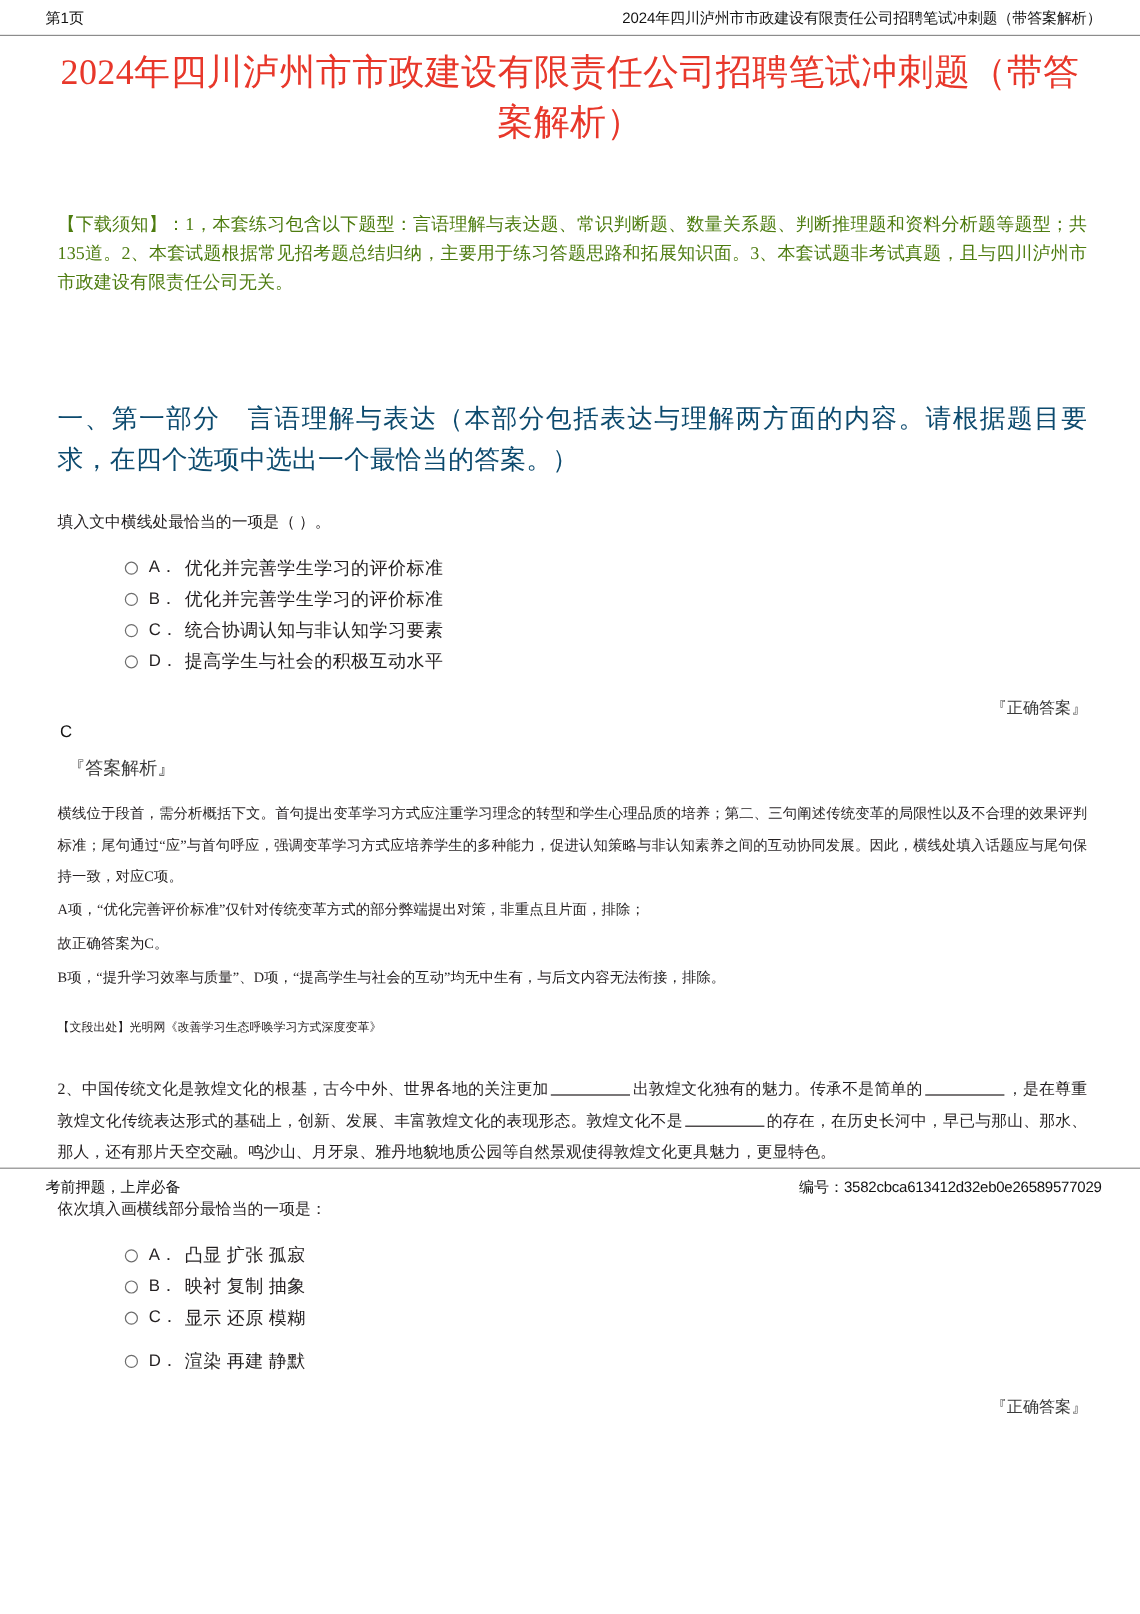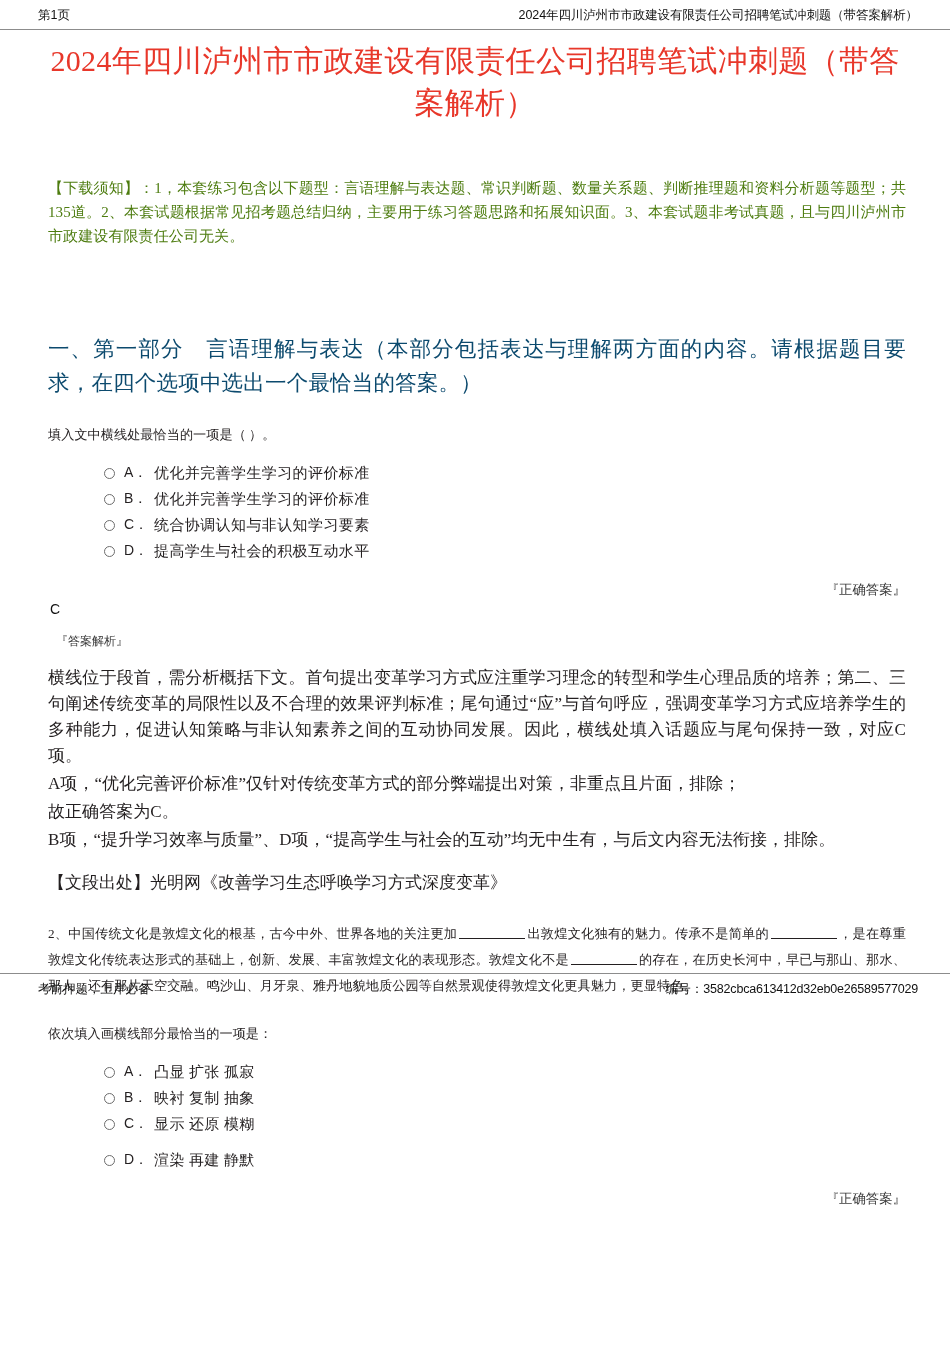--- a/index.html
+++ b/index.html
@@ -164,38 +164,38 @@
     text-align: right;
   }
   .ans-value {
     font-family: "Liberation Sans", "DejaVu Sans", sans-serif;
     font-size: 14px;
     line-height: 19px;
     margin: 0 0 0 2px;
     color: #111;
   }
   .ana-label {
-    font-size: 12px;
+    font-size: 15px;
     line-height: 20px;
     margin: 12px 0 0 8px;
     color: #3a3a3a;
   }
 
   .ana-para {
-    font-size: 17px;
+    font-size: 12px;
     line-height: 26px;
     text-align: justify;
     margin: 14px 0 0 0;
     letter-spacing: 0.05px;
   }
   .ana-para.tight {
     margin-top: 2px;
   }
   .source-line {
-    font-size: 17px;
+    font-size: 10px;
     line-height: 24px;
     margin: 18px 0 0 0;
   }
 
   
   .page-footer {
     position: absolute;
     left: 0;
     bottom: 14px;
     width: 950px;

